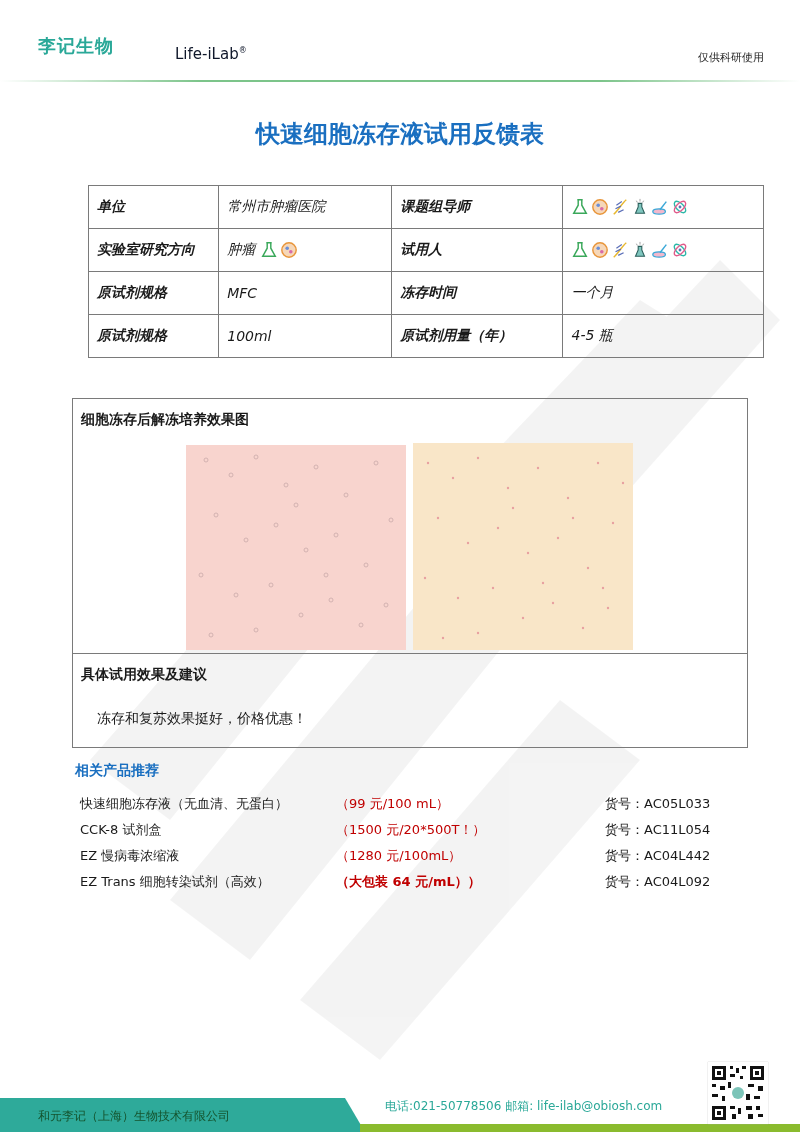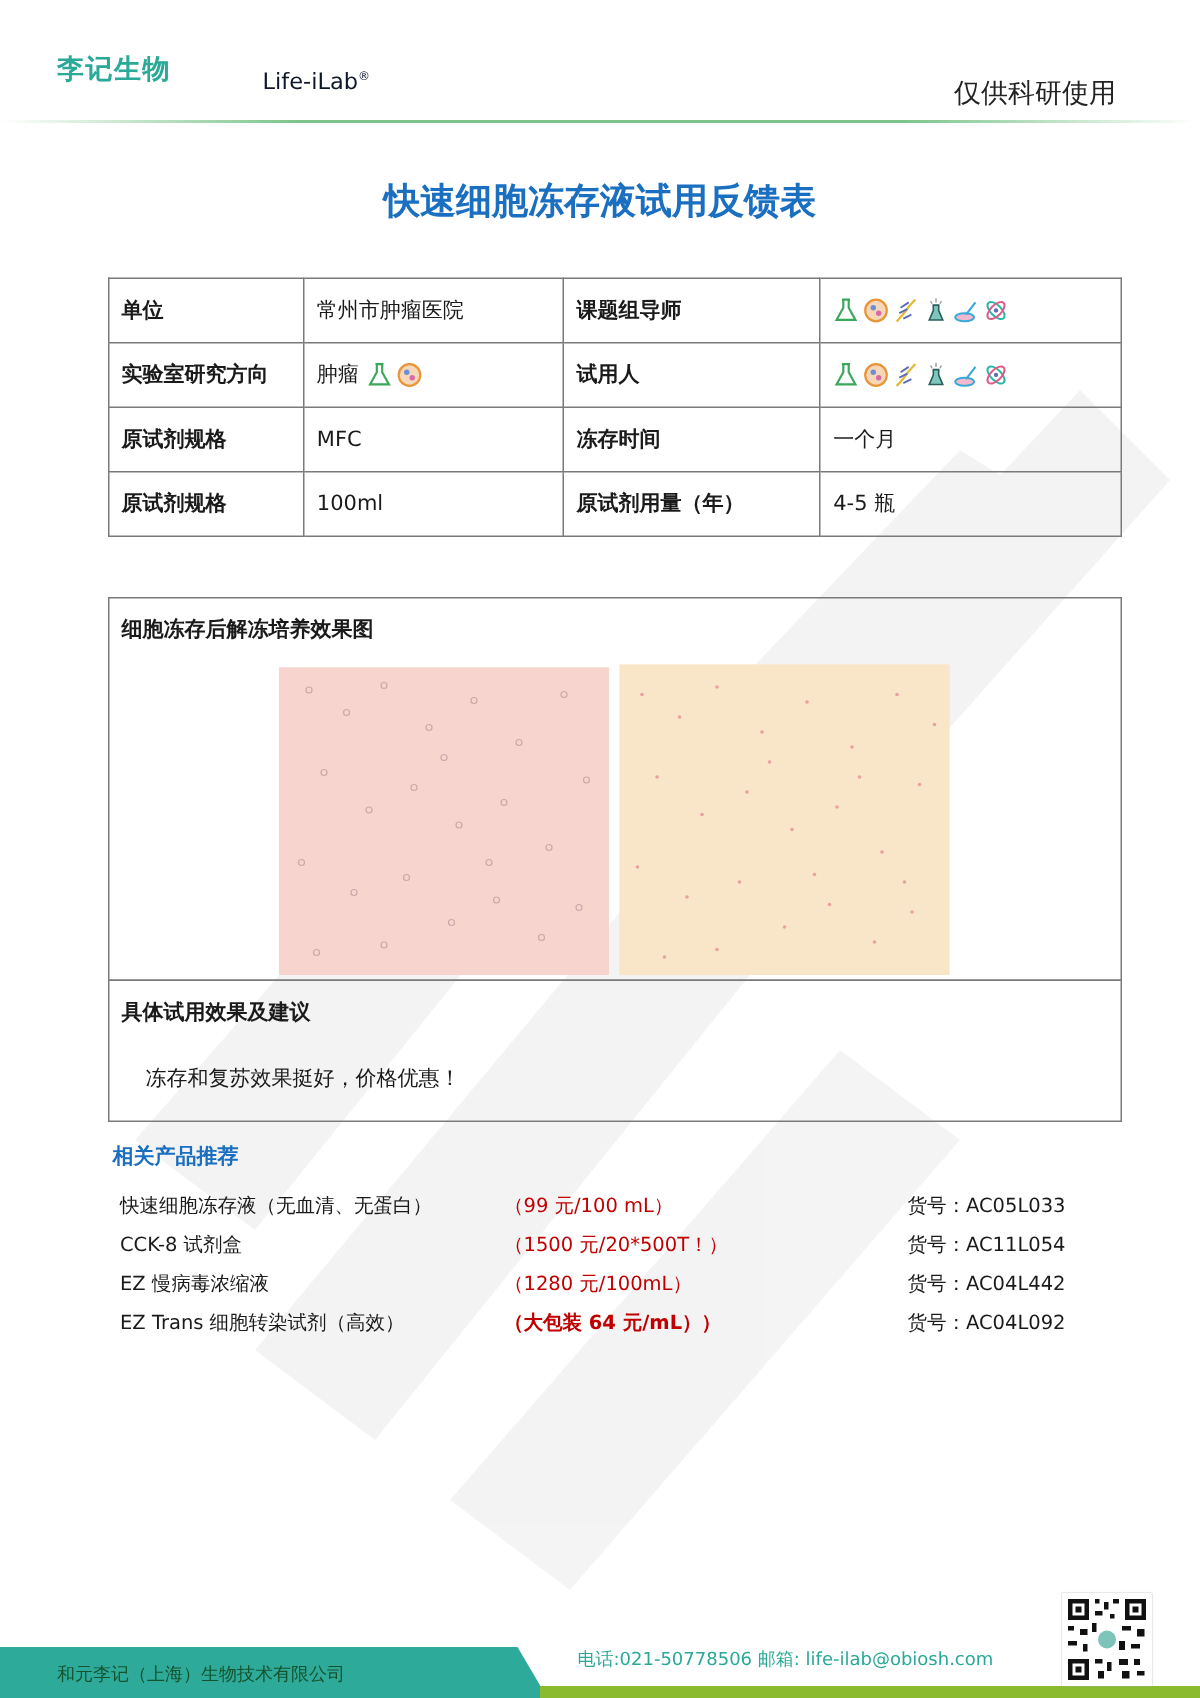--- a/index.html
+++ b/index.html
@@ -1,24 +1,24 @@
 <!DOCTYPE html>
 <html><head>
 <meta charset="utf-8">
 <style>
   html,body{margin:0;padding:0;}
   body{width:800px;height:1132px;position:relative;background:#fff;overflow:hidden;font-family:"DejaVu Sans","Liberation Sans",sans-serif;color:#1a1a1a;}
   .header{position:absolute;left:0;top:0;width:800px;height:82px;}
   .brand-cn{position:absolute;left:38px;top:34px;font-size:18px;font-weight:bold;color:#2aa898;letter-spacing:1px;}
   .brand-en{position:absolute;left:175px;top:45px;font-size:15px;color:#0f172a;}
   .brand-en sup{font-size:8px;}
-  .ruo{position:absolute;right:56px;top:50px;font-size:18px;color:#222;}
+  .ruo{position:absolute;right:36px;top:50px;font-size:11px;color:#222;}
   .hline{position:absolute;left:0;top:80px;width:800px;height:2px;background:linear-gradient(90deg,#ffffff 0%,#7cc48a 25%,#7cc48a 75%,#ffffff 100%);}
   .title{position:absolute;left:0;width:800px;top:118px;text-align:center;font-size:24px;font-weight:bold;color:#1a6fc0;}
-  table.info{position:absolute;left:72px;top:185px;width:676px;border-collapse:collapse;}
+  table.info{position:absolute;left:88px;top:185px;width:676px;border-collapse:collapse;font-style:italic;}
   table.info td{border:1px solid #7a7a7a;height:42px;padding:0 8px;font-size:14px;vertical-align:middle;}
   td.lbl{font-weight:bold;}
   .c1{width:114px;} .c2{width:157px;} .c3{width:155px;} .c4{width:184px;}
   .icons{display:inline-flex;gap:2px;vertical-align:middle;}
   .ic{display:inline-block;width:18px;height:18px;}
   .panel{position:absolute;left:72px;width:676px;border:1px solid #7a7a7a;box-sizing:border-box;}
   .panel .ph{position:absolute;left:8px;top:12px;font-size:14px;font-weight:bold;}
   .img1{position:absolute;left:113px;top:46px;width:220px;height:205px;background:#f8d2cc;}
   .img2{position:absolute;left:340px;top:44px;width:220px;height:207px;background:#f9e7c8;}
   .comment{position:absolute;left:24px;top:56px;font-size:14px;}

